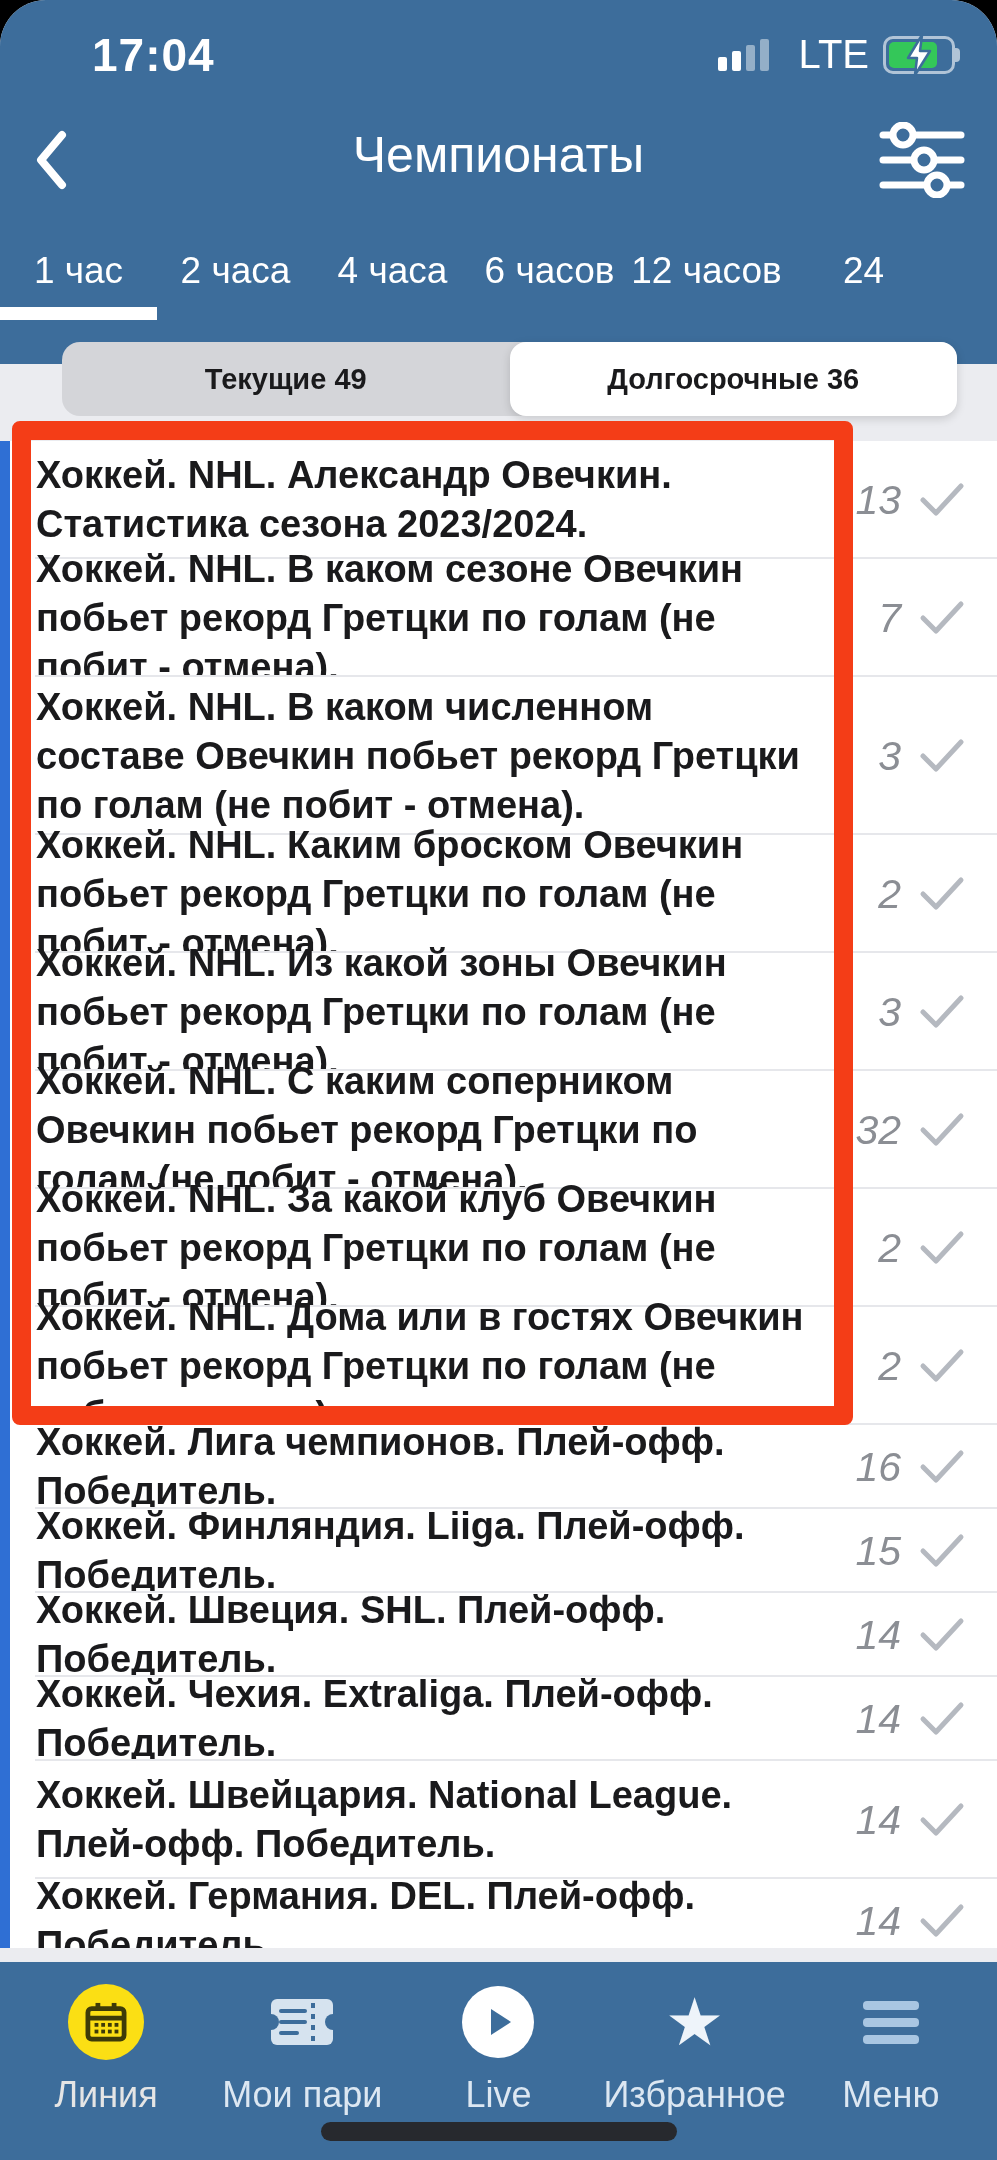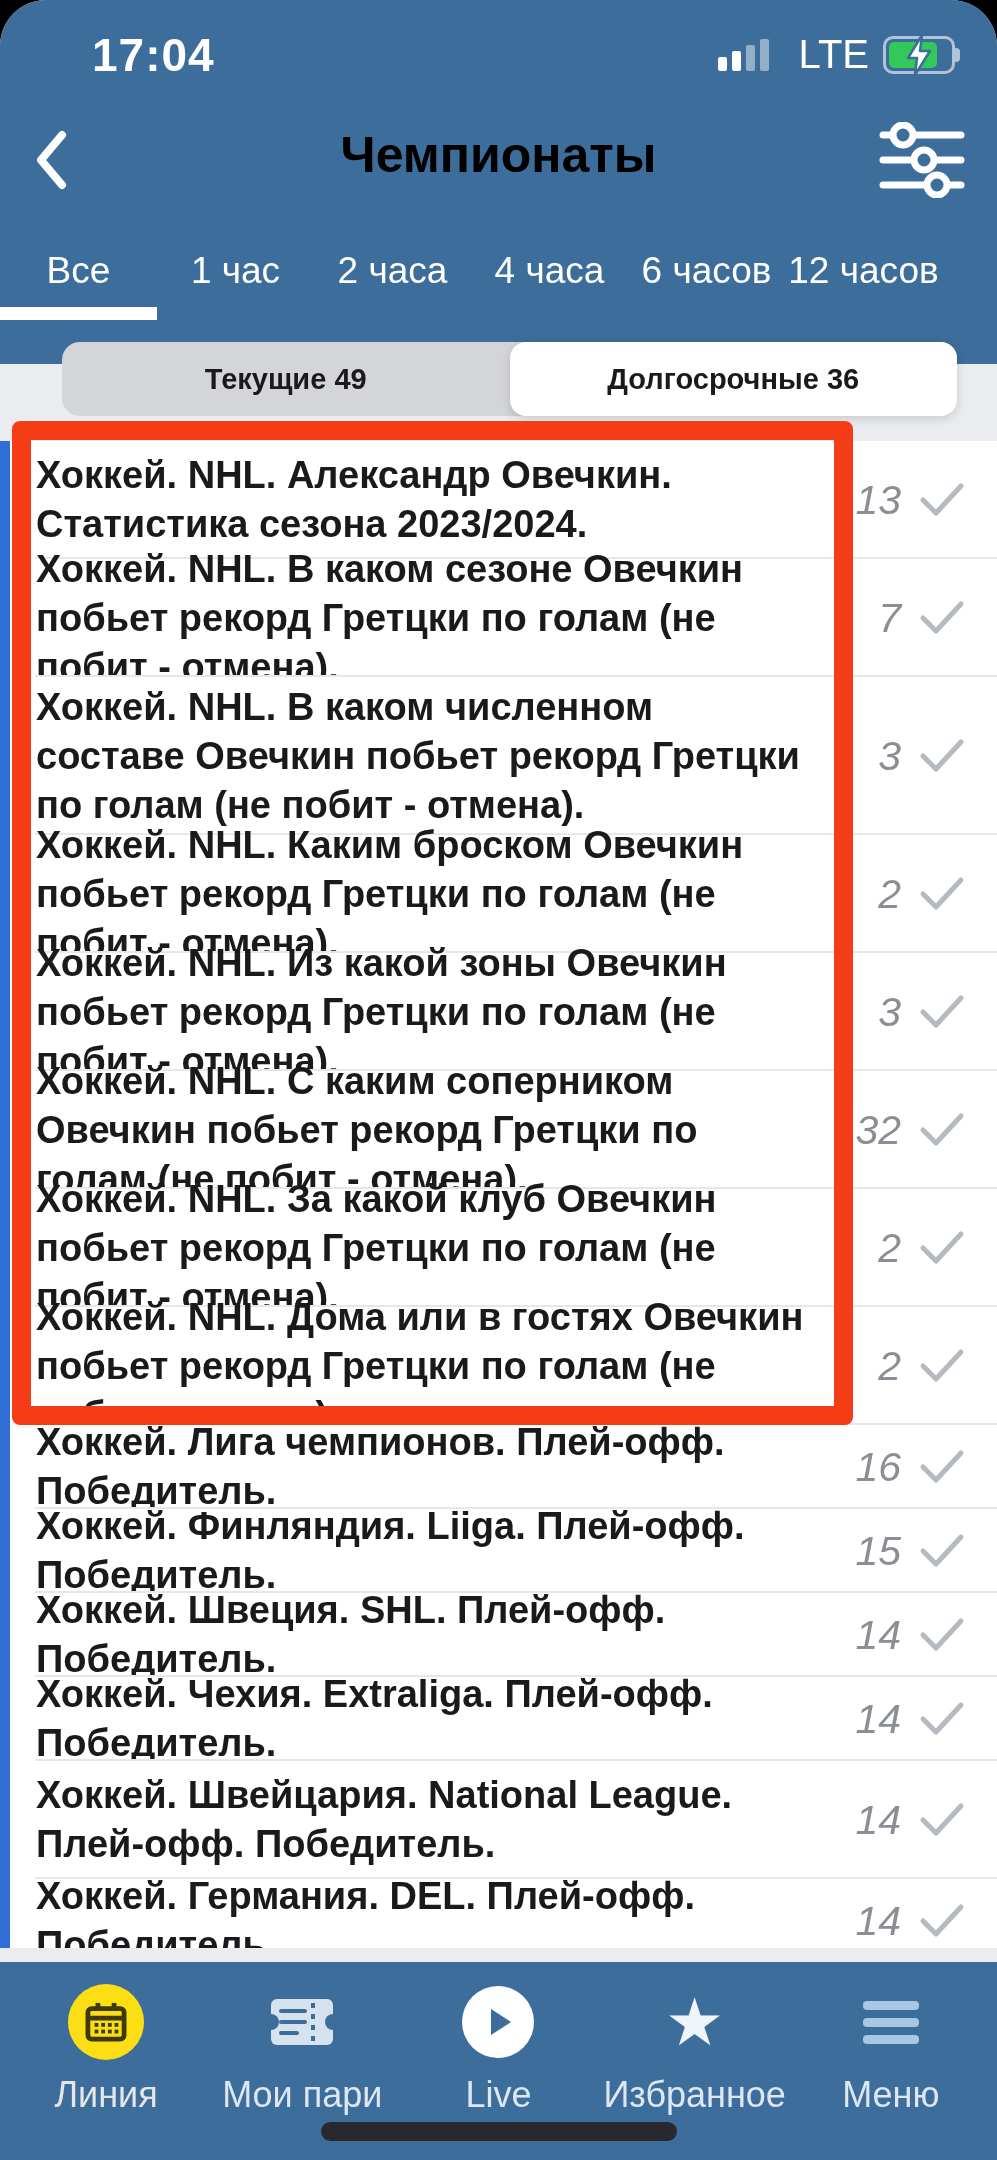--- a/index.html
+++ b/index.html
@@ -20,21 +20,21 @@
   .s3{height:26px;background:rgba(255,255,255,.45)!important}
   .s4{height:32px;background:rgba(255,255,255,.45)!important}
   .lte{color:#fff;font-size:40px;font-weight:400;margin-left:16px;}
   .battery{position:relative;width:66px;height:32px;border:3px solid rgba(255,255,255,.6);border-radius:10px;}
   .battery .fill{position:absolute;left:3px;top:3px;bottom:3px;width:48px;background:#34c759;border-radius:5px;}
   .battery .nub{position:absolute;right:-8px;top:9px;width:5px;height:14px;background:rgba(255,255,255,.6);border-radius:0 4px 4px 0;}
   .battery svg{position:absolute;left:14px;top:-8px;}
   
   .header{position:absolute;top:100px;left:0;right:0;height:125px;}
   .back{position:absolute;left:34px;top:30px;width:34px;height:60px;cursor:pointer;}
-  .h-title{position:absolute;left:0;right:0;top:26px;text-align:center;color:#000000;font-size:50px;font-weight:700;}
+  .h-title{position:absolute;left:0;right:0;top:26px;text-align:center;color:#ffffff;font-size:50px;font-weight:400;}
   .filter{position:absolute;right:32px;top:22px;width:86px;height:76px;cursor:pointer;}
   
   .tabs{position:absolute;top:225px;left:0;right:0;height:95px;display:flex;}
   .tab{flex:0 0 157px;text-align:center;line-height:92px;color:#fff;font-size:37px;cursor:pointer;white-space:nowrap;}
   .tab-underline{position:absolute;left:0;bottom:0;width:157px;height:13px;background:#fff;}
   
   .segmented{position:absolute;top:342px;left:62px;width:895px;height:74px;background:#d4d5d9;border-radius:18px;display:flex;}
   .seg{flex:1;display:flex;align-items:center;justify-content:center;font-size:29px;font-weight:600;color:#1a1a1c;border-radius:16px;cursor:pointer;}
   .seg.selected{background:#fff;box-shadow:0 3px 10px rgba(0,0,0,.15);}
   
@@ -104,21 +104,20 @@
             <line x1="4" y1="63" x2="82" y2="63"></line>
           </g>
           <circle cx="24" cy="13" r="10" fill="#3d6d9b" stroke="#fff" stroke-width="7"></circle>
           <circle cx="45" cy="38" r="10" fill="#3d6d9b" stroke="#fff" stroke-width="7"></circle>
           <circle cx="58" cy="63" r="10" fill="#3d6d9b" stroke="#fff" stroke-width="7"></circle>
         </svg>
       </div>
     </div>
 
     <div class="tabs">
-      <div class="tab">Все</div>
       <div class="tab">1 час</div>
       <div class="tab">2 часа</div>
       <div class="tab">4 часа</div>
       <div class="tab">6 часов</div>
       <div class="tab">12 часов</div>
       <div class="tab">24</div>
       <div class="tab-underline"></div>
     </div>
   </div>
 

